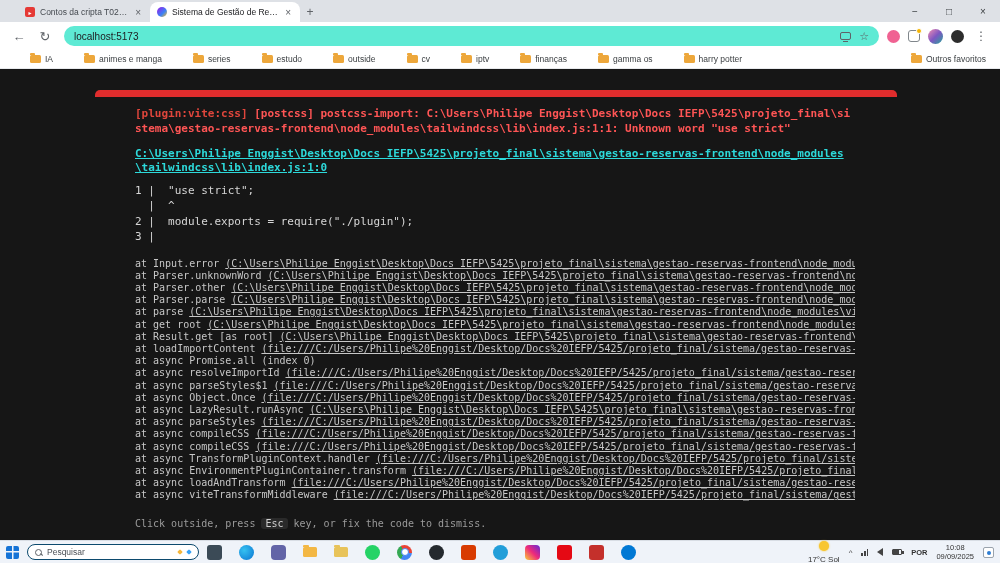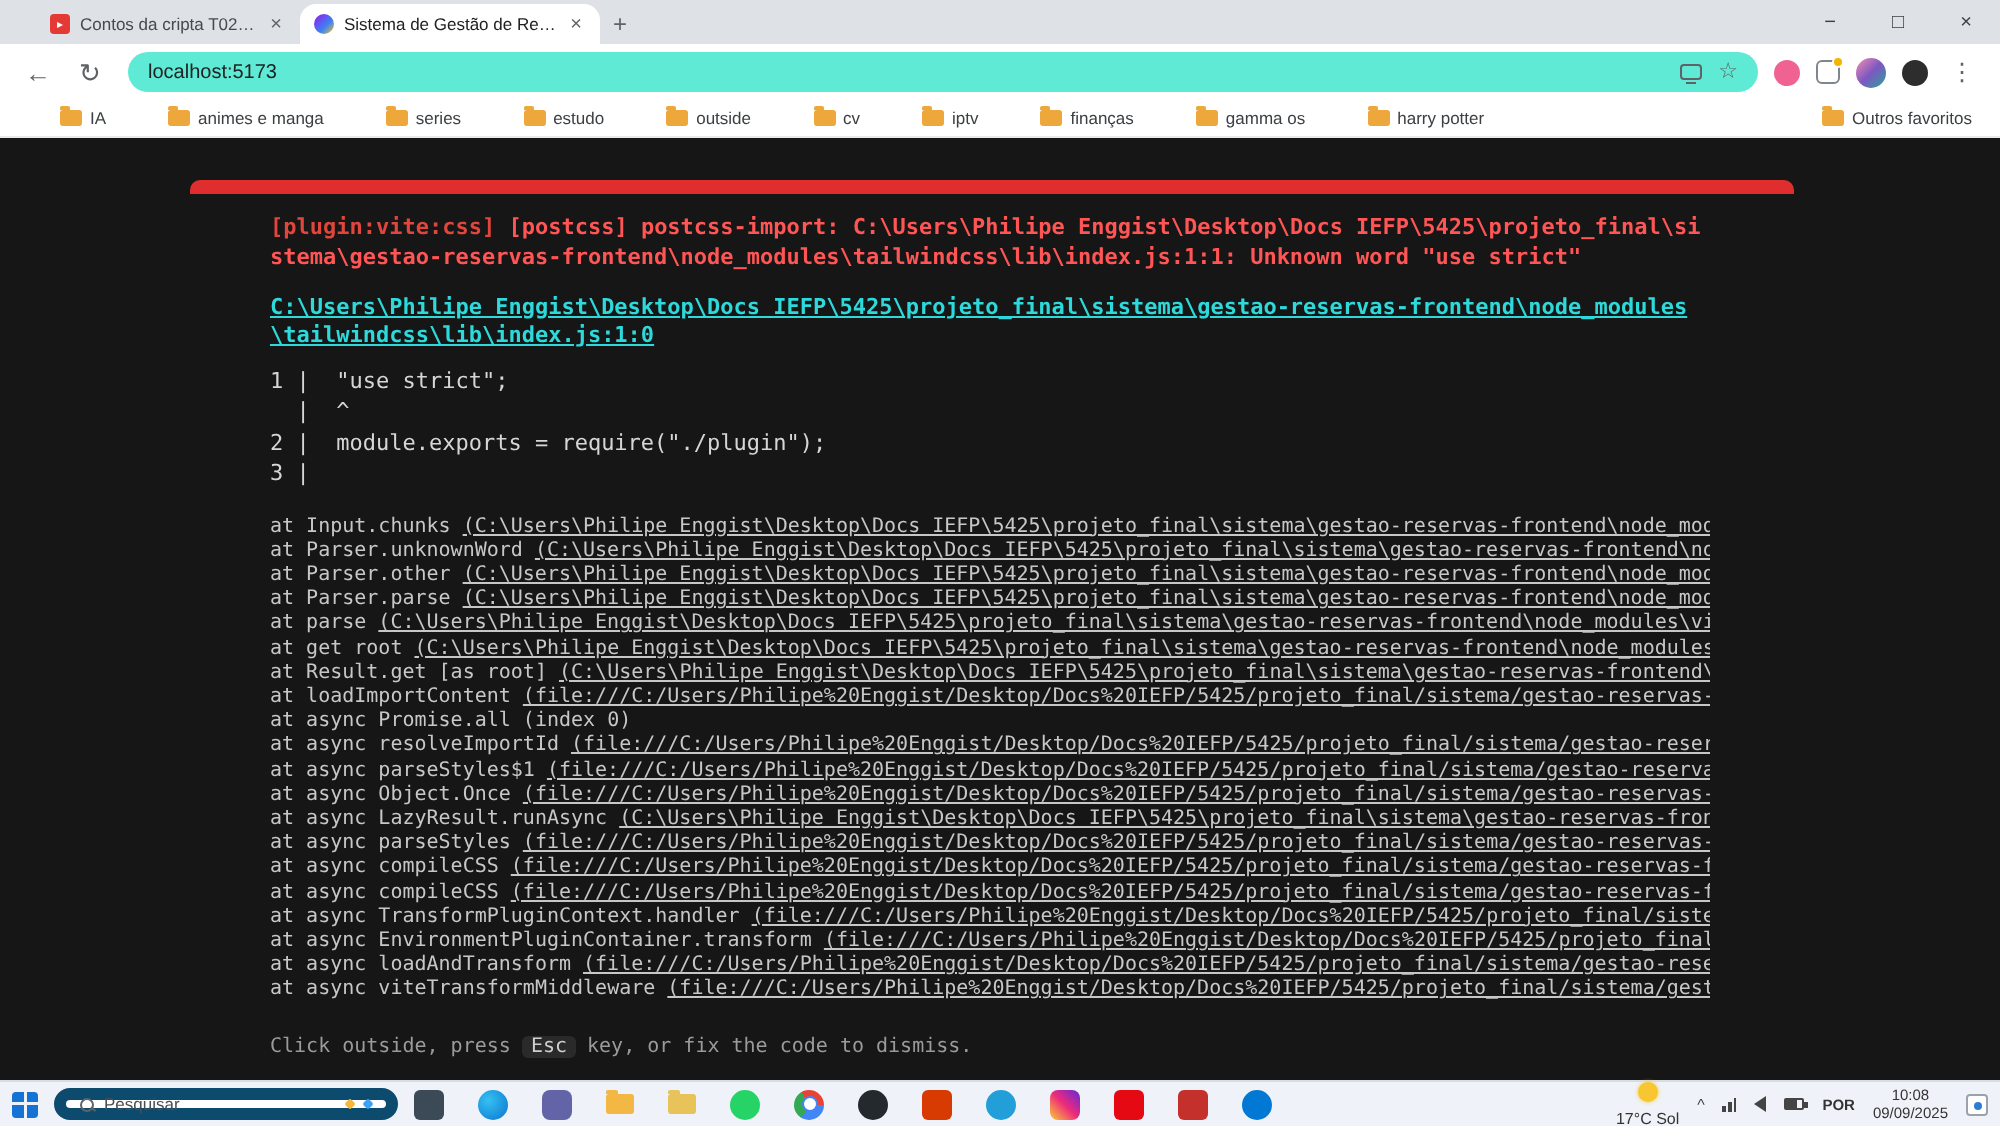--- a/index.html
+++ b/index.html
@@ -59,21 +59,21 @@
   .tip { margin-top:16px; font-size:10px; color:#9a9a9a; }
   .tip .kbd { background:#2a2a2a; color:#cfcfcf; border-radius:3px; padding:0 4px; }
 
   
   .taskbar { height:23px; background:#eff3f9; border-top:1px solid #d8dde4; display:flex; align-items:center; padding:0 6px; gap:8px; }
   .start { width:13px; height:13px; border-radius:2px; flex:0 0 auto;
     background:
       linear-gradient(#eff3f9,#eff3f9) center/1.5px 100% no-repeat,
       linear-gradient(#eff3f9,#eff3f9) center/100% 1.5px no-repeat,
       #1573d6; }
-  .searchbox { width:172px; height:16px; background:#fff; border:6px solid #0c4a6e; border-radius:9px; display:flex; align-items:center; gap:5px; padding:0 7px; flex:0 0 auto; }
+  .searchbox { width:172px; height:16px; background:#fff; border:1px solid #0c4a6e; border-radius:9px; display:flex; align-items:center; gap:5px; padding:0 7px; flex:0 0 auto; }
   .mag { width:7px; height:7px; border:1.3px solid #5f6368; border-radius:50%; position:relative; flex:0 0 auto; }
   .mag::after { content:""; position:absolute; width:3px; height:1.3px; background:#5f6368; bottom:-1px; right:-2px; transform:rotate(40deg); }
   .search-label { font-size:8.5px; color:#4a4f55; flex:1; }
   .spark { width:4px; height:4px; transform:rotate(45deg); border-radius:1px; flex:0 0 auto; }
   .spark.gold { background:#f5b73c; } .spark.blue { background:#3aa3f5; }
   .apps { display:flex; align-items:center; gap:17px; }
   .app { width:15px; height:15px; border-radius:3px; display:flex; align-items:center; justify-content:center; font-size:8px; font-weight:bold; color:#fff; }
   .a-taskview { background:#3b4a56; border-radius:3px; }
   .a-edge { background:radial-gradient(circle at 35% 35%, #35c1f1, #0b74d1); border-radius:50%; }
   .a-teams { background:#6264a7; border-radius:4px; }
@@ -205,21 +205,21 @@
       <div class="overlay-body">
         <div class="err-msg"><span class="plugin">[plugin:vite:css]</span><span> [postcss] postcss-import: C:\Users\Philipe Enggist\Desktop\Docs IEFP\5425\projeto_final\sistema\gestao-reservas-frontend\node_modules\tailwindcss\lib\index.js:1:1: Unknown word "use strict"</span></div>
         <span class="file-link">C:\Users\Philipe Enggist\Desktop\Docs IEFP\5425\projeto_final\sistema\gestao-reservas-frontend\node_modules\tailwindcss\lib\index.js:1:0</span>
         <div class="frame">
           <div>1 |  "use strict";</div>
           <div>  |  ^</div>
           <div>2 |  module.exports = require("./plugin");</div>
           <div>3 |</div>
         </div>
         <div class="stack">
-          <div class="sline"><span>at Input.chunks</span><span class="slink">(C:\Users\Philipe Enggist\Desktop\Docs IEFP\5425\projeto_final\sistema\gestao-reservas-frontend\node_modules\vite\node_modules\postcss\lib\input.js:106:16)</span></div>
+          <div class="sline"><span>at Input.error</span><span class="slink">(C:\Users\Philipe Enggist\Desktop\Docs IEFP\5425\projeto_final\sistema\gestao-reservas-frontend\node_modules\vite\node_modules\postcss\lib\input.js:106:16)</span></div>
           <div class="sline"><span>at Parser.unknownWord</span><span class="slink">(C:\Users\Philipe Enggist\Desktop\Docs IEFP\5425\projeto_final\sistema\gestao-reservas-frontend\node_modules\vite\node_modules\postcss\lib\parser.js:593:22)</span></div>
           <div class="sline"><span>at Parser.other</span><span class="slink">(C:\Users\Philipe Enggist\Desktop\Docs IEFP\5425\projeto_final\sistema\gestao-reservas-frontend\node_modules\vite\node_modules\postcss\lib\parser.js:435:12)</span></div>
           <div class="sline"><span>at Parser.parse</span><span class="slink">(C:\Users\Philipe Enggist\Desktop\Docs IEFP\5425\projeto_final\sistema\gestao-reservas-frontend\node_modules\vite\node_modules\postcss\lib\parser.js:972:16)</span></div>
           <div class="sline"><span>at parse</span><span class="slink">(C:\Users\Philipe Enggist\Desktop\Docs IEFP\5425\projeto_final\sistema\gestao-reservas-frontend\node_modules\vite\node_modules\postcss\lib\parse.js:11:12)</span></div>
           <div class="sline"><span>at get root</span><span class="slink">(C:\Users\Philipe Enggist\Desktop\Docs IEFP\5425\projeto_final\sistema\gestao-reservas-frontend\node_modules\vite\node_modules\postcss\lib\lazy-result.js:249:16)</span></div>
           <div class="sline"><span>at Result.get [as root]</span><span class="slink">(C:\Users\Philipe Enggist\Desktop\Docs IEFP\5425\projeto_final\sistema\gestao-reservas-frontend\node_modules\vite\node_modules\postcss\lib\result.js:42:35)</span></div>
           <div class="sline"><span>at loadImportContent</span><span class="slink">(file:///C:/Users/Philipe%20Enggist/Desktop/Docs%20IEFP/5425/projeto_final/sistema/gestao-reservas-frontend/node_modules/vite/dist/node/chunks/dep-C6uTJdX2.js:15466:19)</span></div>
           <div class="sline"><span>at async Promise.all (index 0)</span><span class="slink"></span></div>
           <div class="sline"><span>at async resolveImportId</span><span class="slink">(file:///C:/Users/Philipe%20Enggist/Desktop/Docs%20IEFP/5425/projeto_final/sistema/gestao-reservas-frontend/node_modules/vite/dist/node/chunks/dep-C6uTJdX2.js:15420:21)</span></div>
           <div class="sline"><span>at async parseStyles$1</span><span class="slink">(file:///C:/Users/Philipe%20Enggist/Desktop/Docs%20IEFP/5425/projeto_final/sistema/gestao-reservas-frontend/node_modules/vite/dist/node/chunks/dep-C6uTJdX2.js:15388:26)</span></div>

